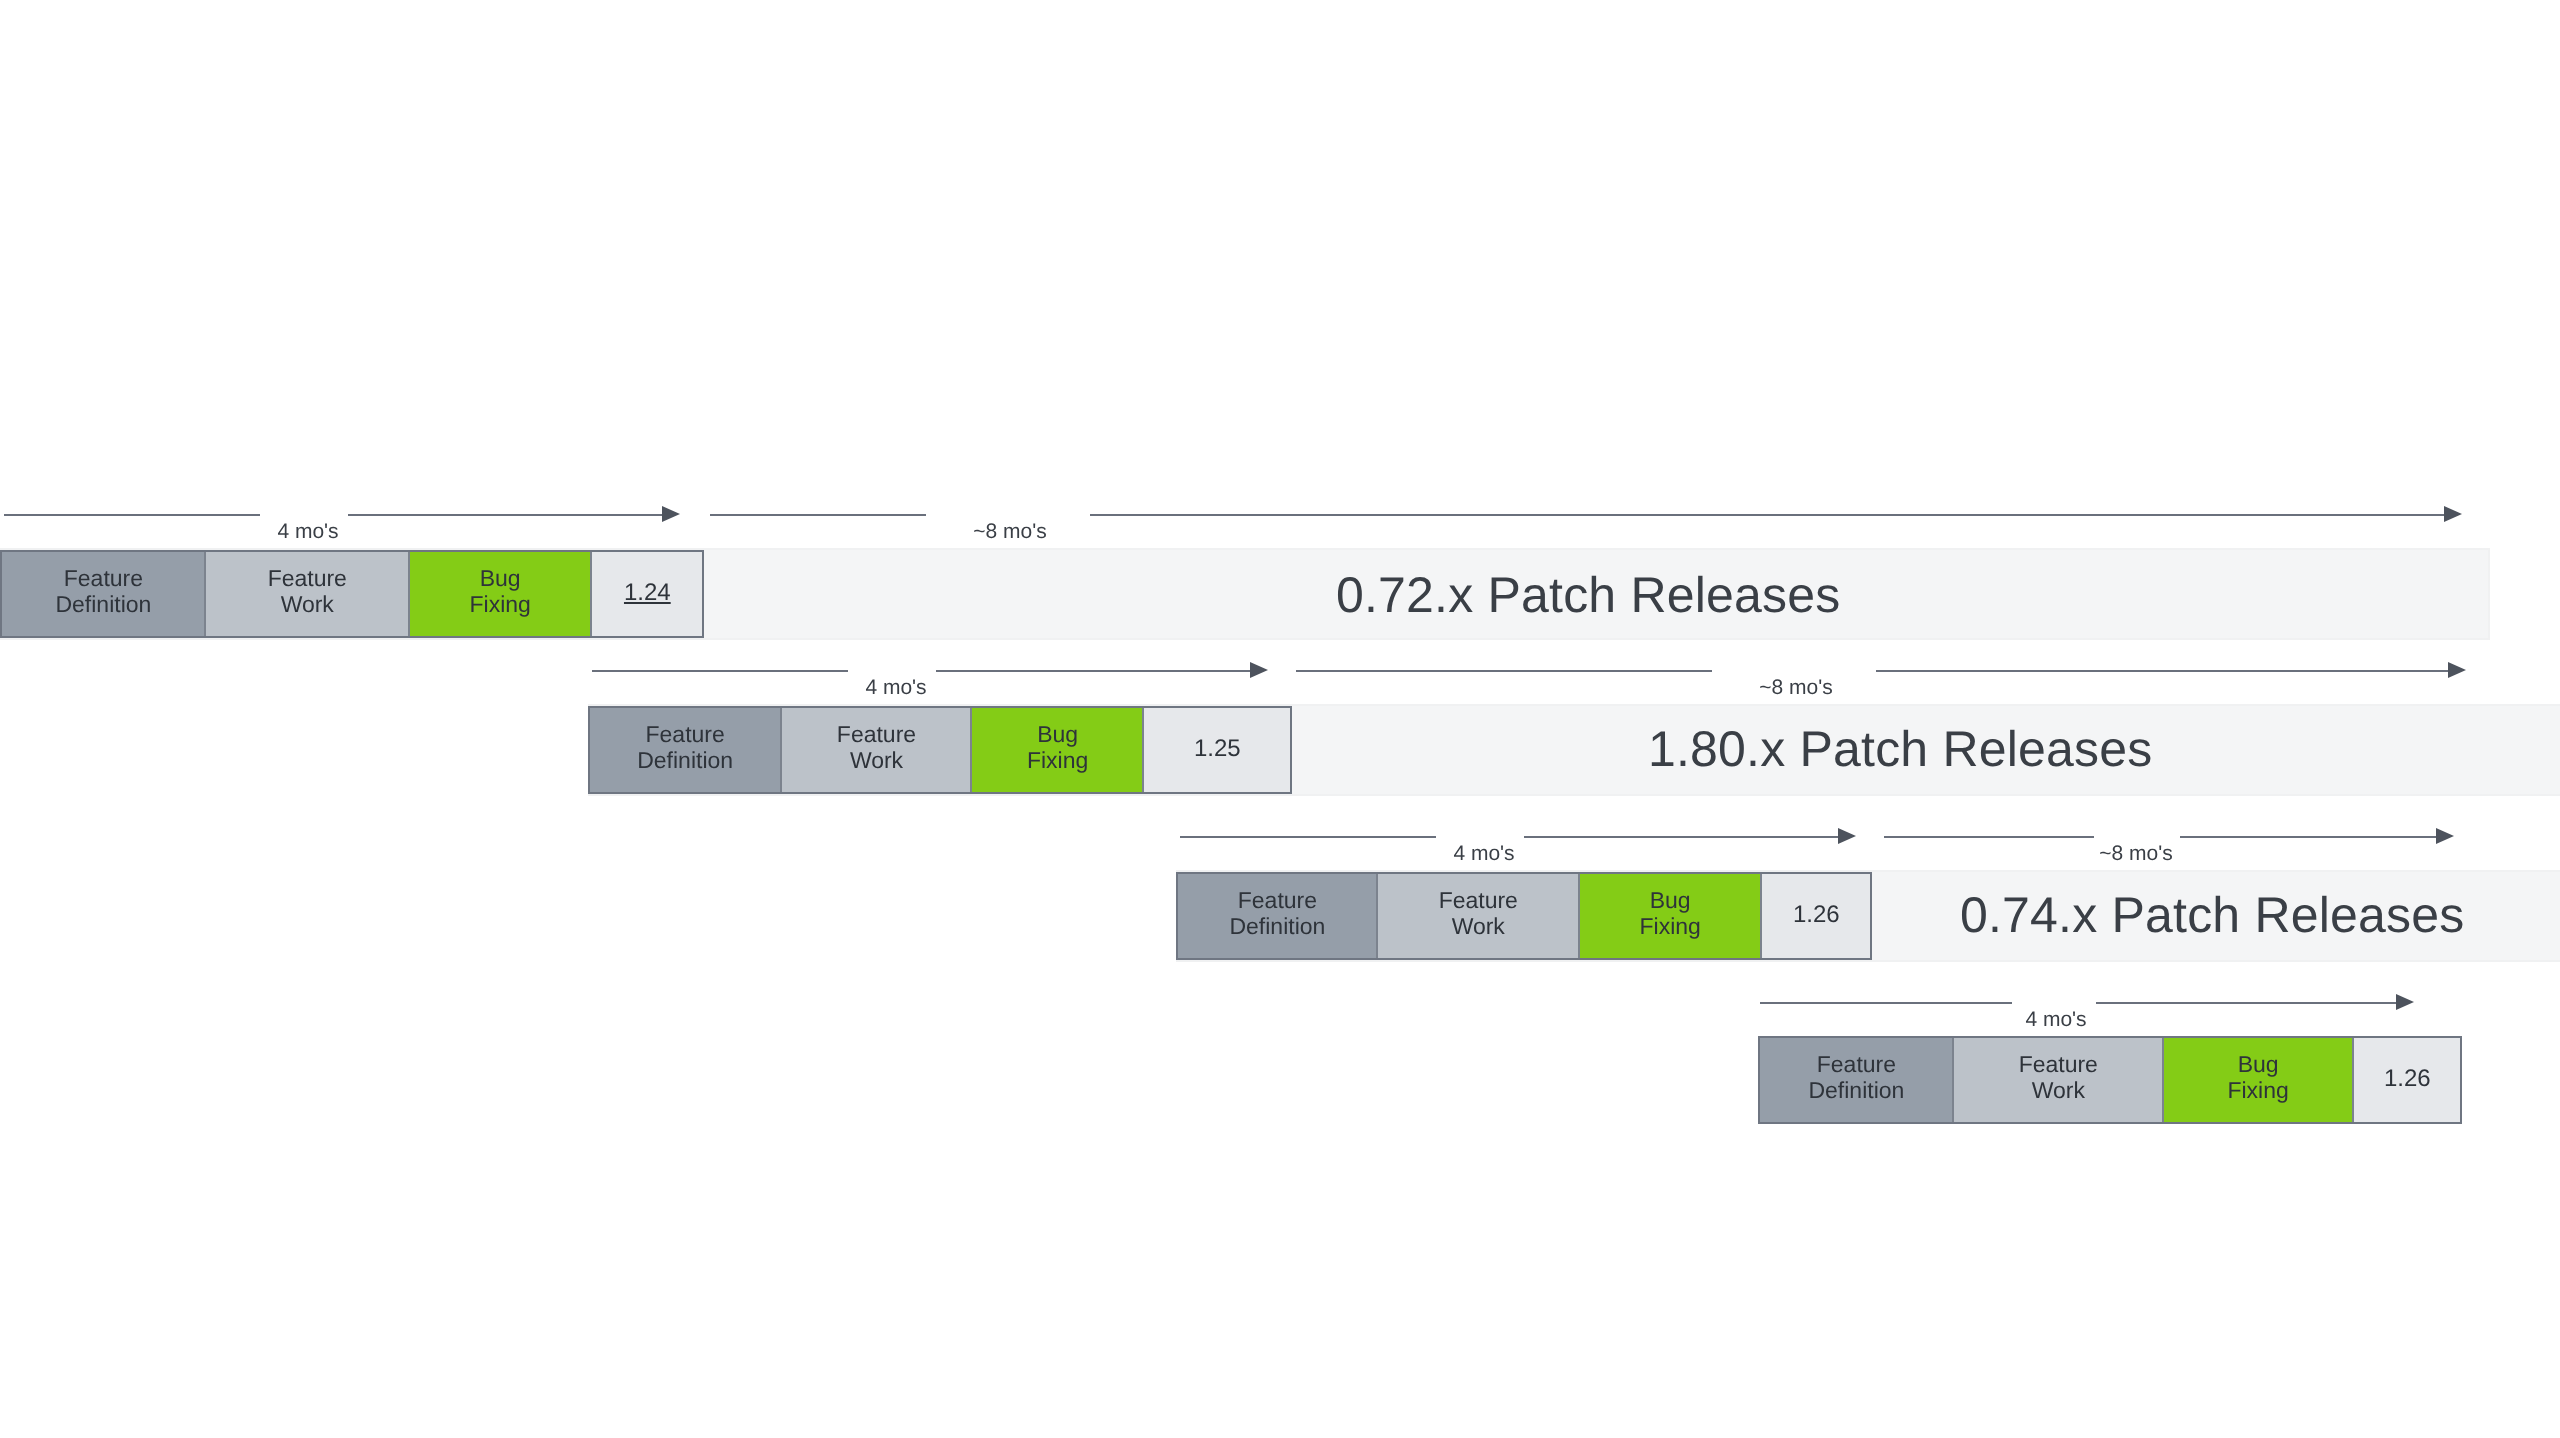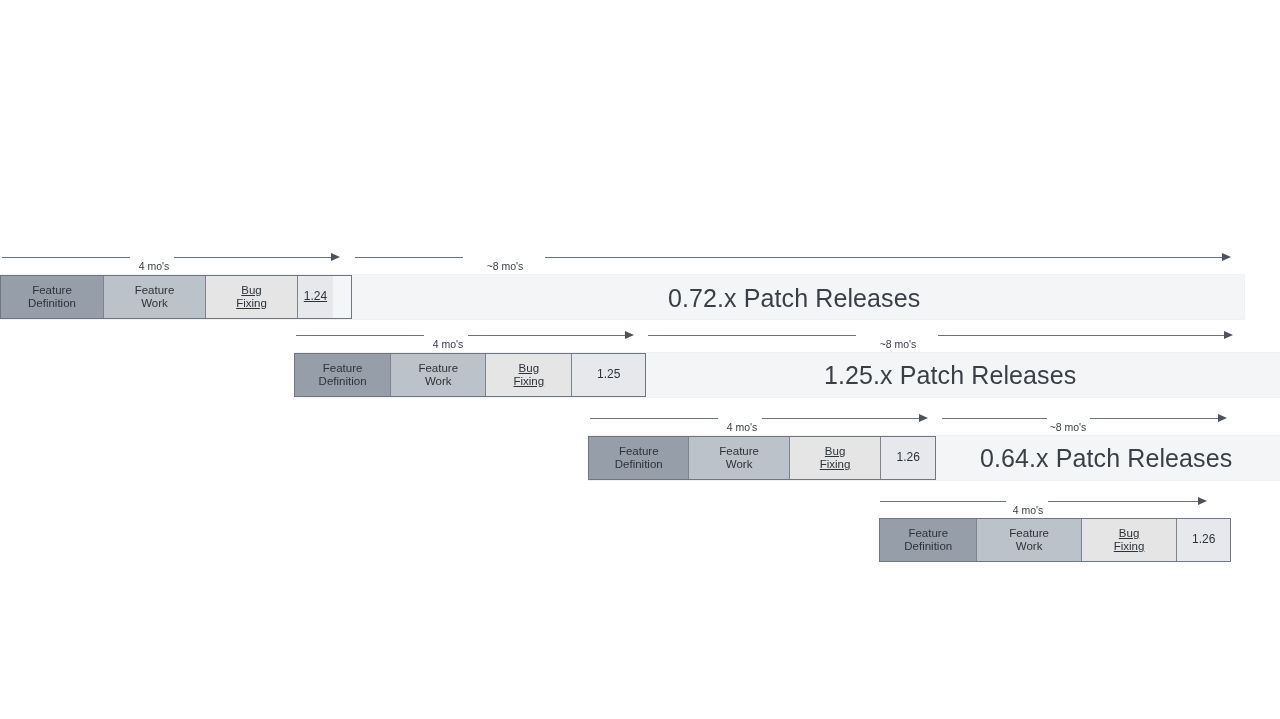--- a/index.html
+++ b/index.html
@@ -64,21 +64,21 @@
     justify-content: center;
     font-size: 11.5px;
     line-height: 13.5px;
     color: #2e333a;
     white-space: nowrap;
     text-align: left;
   }
   .seg:last-child { border-right: none; }
   .seg-def  { background: #959ea9; }
   .seg-work { background: #bcc2c9; }
-  .seg-bug  { background: #e5e5e5; text-decoration: underline; }
+  .seg-bug  { background: #84cc16; }
   .seg-ver  { background: #e6e8eb; font-size: 12px; }
   .seg-line { display: block; }
 
   
   .measure {
     position: absolute;
     height: 16px;
   }
   .measure .ln {
     position: absolute;
@@ -135,29 +135,29 @@
         <span class="seg-line">Definition</span>
       </div>
       <div class="seg seg-work" style="width:102px;">
         <span class="seg-line">Feature</span>
         <span class="seg-line">Work</span>
       </div>
       <div class="seg seg-bug" style="width:92px;">
         <span class="seg-line">Bug</span>
         <span class="seg-line">Fixing</span>
       </div>
-      <div class="seg seg-ver" style="width:35px;text-decoration:underline;">1.24</div>
+      <div class="seg seg-ver" style="width:55px;text-decoration:underline;">1.24</div>
     </div>
   </div>
 
   <div class="row">
 
     <div class="patch-band" style="left:294px; top:352px; width:1166px; height:46px;"></div>
 
-    <div class="patch-label" style="left:824px; top:363px;">1.25.x Patch Releases</div>
+    <div class="patch-label" style="left:824px; top:363px;">1.80.x Patch Releases</div>
 
     <div class="measure" style="left:296px; top:328px; width:340px;">
       <div class="ln" style="left:0px; width:128px;"></div>
       <div class="ln" style="left:172px; width:159px;"></div>
       <div class="head" style="left:329px;"></div>
       <div class="cap" style="left:152px;">4 mo's</div>
     </div>
 
     <div class="measure" style="left:648px; top:328px; width:588px;">
       <div class="ln" style="left:0px; width:208px;"></div>
@@ -180,21 +180,21 @@
         <span class="seg-line">Fixing</span>
       </div>
       <div class="seg seg-ver" style="width:78px;">1.25</div>
     </div>
   </div>
 
   <div class="row">
 
     <div class="patch-band" style="left:588px; top:435px; width:872px; height:46px;"></div>
 
-    <div class="patch-label" style="left:980px; top:446px;">0.64.x Patch Releases</div>
+    <div class="patch-label" style="left:980px; top:446px;">0.74.x Patch Releases</div>
 
     <div class="measure" style="left:590px; top:411px; width:340px;">
       <div class="ln" style="left:0px; width:128px;"></div>
       <div class="ln" style="left:172px; width:159px;"></div>
       <div class="head" style="left:329px;"></div>
       <div class="cap" style="left:152px;">4 mo's</div>
     </div>
 
     <div class="measure" style="left:942px; top:411px; width:294px;">
       <div class="ln" style="left:0px; width:105px;"></div>

